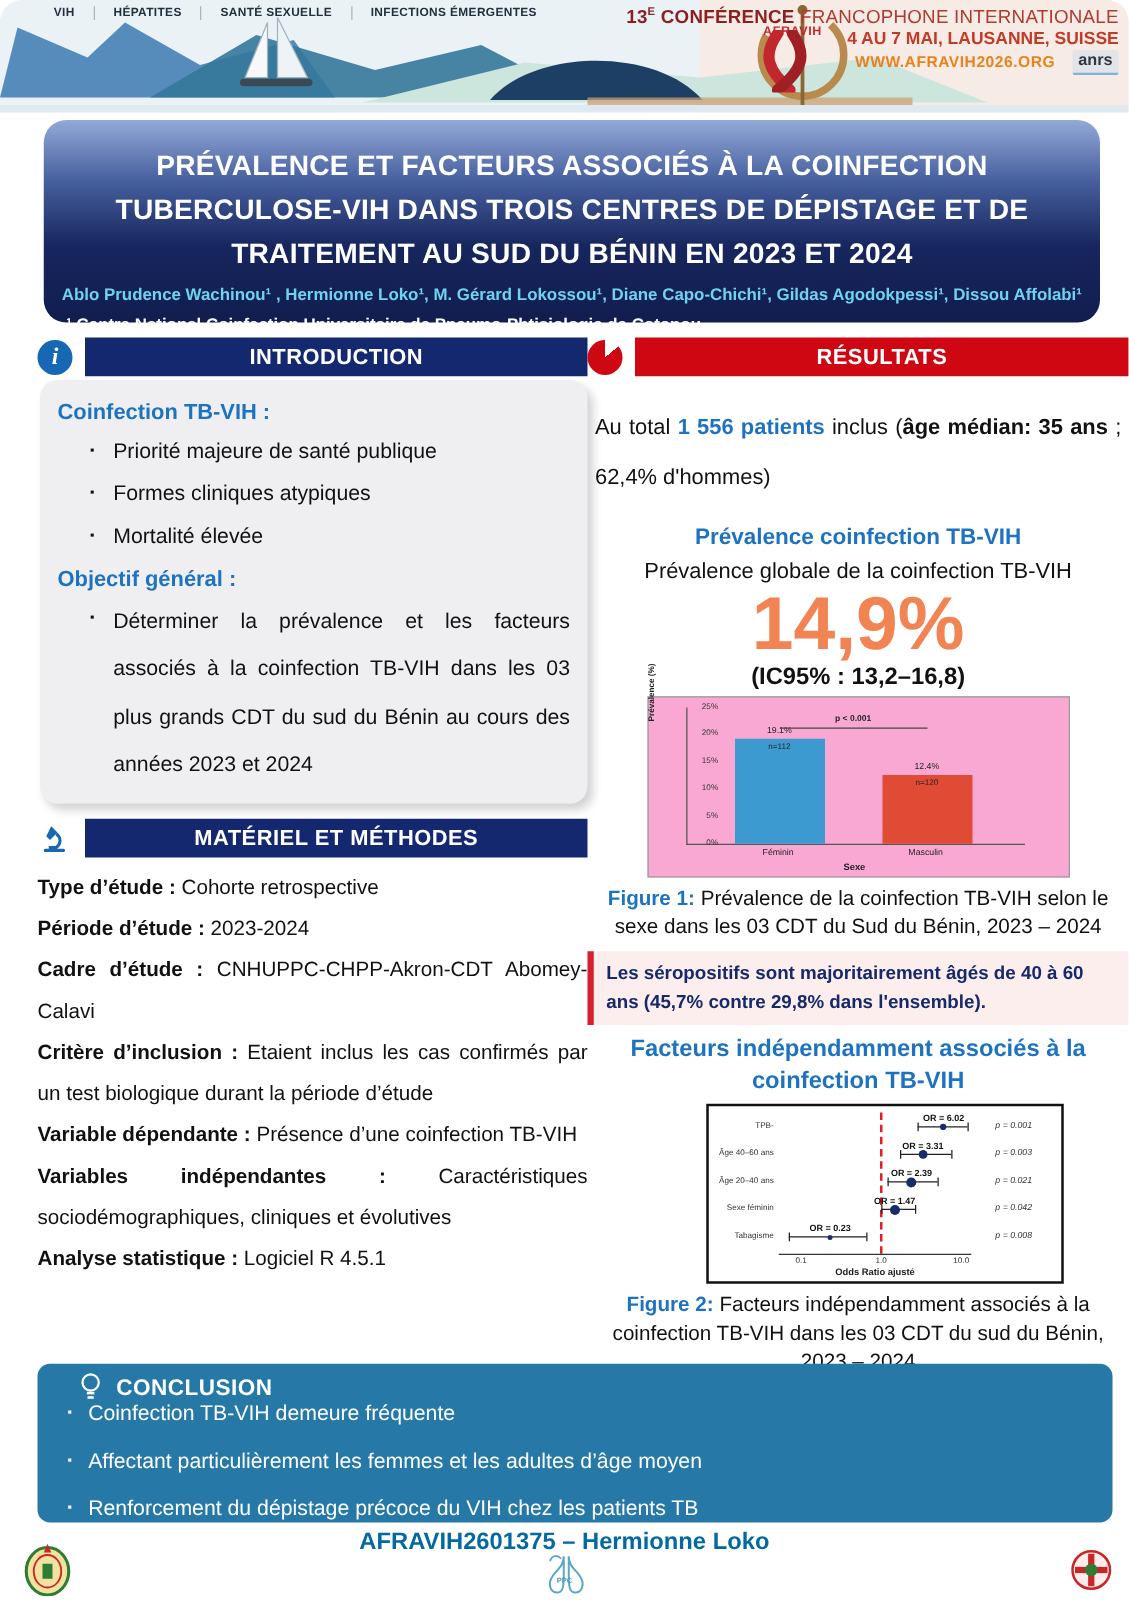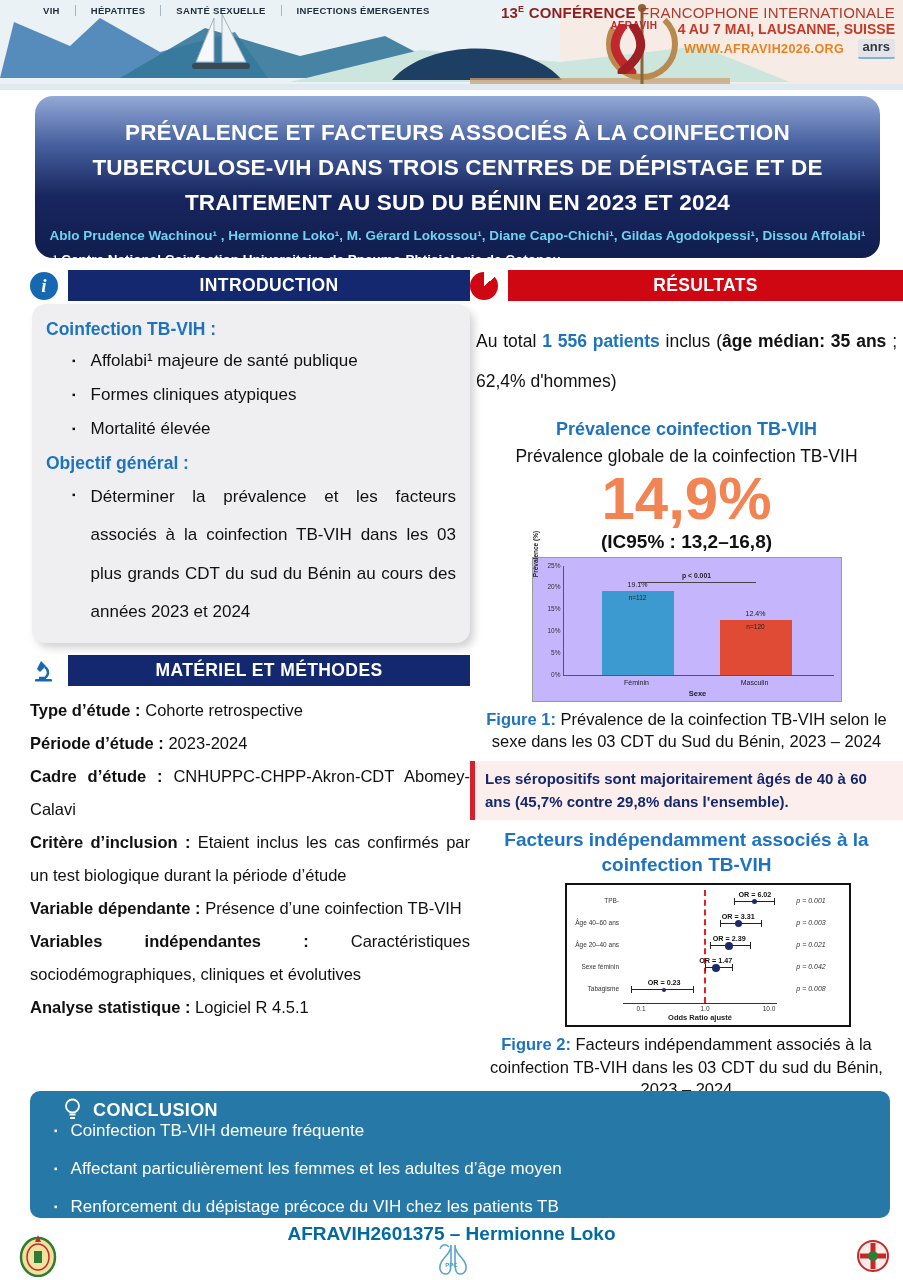--- a/index.html
+++ b/index.html
@@ -1,17 +1,17 @@
 <!DOCTYPE html>
 <html><head>
 <meta charset="utf-8">
 <style>
   html,body{margin:0;padding:0;background:#fff;}
   .poster{position:relative;width:903px;height:1280px;background:#fff;overflow:hidden;
-          font-family:"Liberation Sans", sans-serif;color:#111;}
+          font-family:"Liberation Sans", sans-serif;color:#111;border-radius:18px;}
 
   
   .banner{position:absolute;top:0;left:0;width:903px;height:90px;overflow:hidden;
           background:linear-gradient(90deg,#e9f2f7 0%,#eef4f6 55%,#f8efe9 100%);}
   .banner svg{position:absolute;top:0;left:0;}
   .topics{position:absolute;top:5px;left:28px;display:flex;align-items:center;z-index:3;}
   .topic{font-size:9.5px;font-weight:bold;color:#22303d;padding:0 15px;border-right:1px solid rgba(50,70,90,.35);letter-spacing:.3px;}
   .topic:last-child{border-right:none;}
   .banner-right{position:absolute;top:4px;right:8px;text-align:right;line-height:1.15;z-index:3;}
   .conf-line{font-size:15px;color:#b03a2e;letter-spacing:.2px;}
@@ -67,21 +67,21 @@
 
   .fig-caption{text-align:center;font-size:16.5px;line-height:1.35;margin-top:6px;}
   .fig-label{color:#1e73c0;font-weight:800;}
 
   .note{background:#fceeed;border-left:5px solid #d6202f;color:#15296b;font-weight:700;
         font-size:15px;line-height:1.5;padding:7px 10px;margin:9px 0 4px;}
 
   .factors-head{color:#1e73c0;font-weight:800;font-size:19px;text-align:center;line-height:1.3;margin:8px 0 6px;}
 
   
-  .fig1-box{position:relative;width:308px;height:143px;margin:4px auto 0;border:1px solid #9a9a9a;background:#c4b5fd;}
+  .fig1-box{position:relative;width:308px;height:143px;margin:4px auto 0;border:1px solid #9a9a9a;background:#f9a8d4;padding-left:28px;}
   .f1-plot{position:absolute;left:30px;top:8px;width:270px;height:109px;border-left:1px solid #555;border-bottom:1px solid #555;}
   .f1-ylabel{position:absolute;left:-1px;top:36px;transform:rotate(-90deg);transform-origin:left top;
              font-size:6.5px;font-weight:700;color:#222;width:80px;text-align:center;}
   .f1-ytick{position:absolute;right:280px;font-size:6.5px;color:#333;width:26px;text-align:right;}
   .f1-bar{position:absolute;bottom:0;width:72px;}
   .f1-pct{position:absolute;width:72px;text-align:center;font-size:7px;color:#222;}
   .f1-n{position:absolute;width:72px;text-align:center;font-size:6.5px;color:#222;}
   .f1-pline{position:absolute;border-top:1px solid #444;}
   .f1-ptext{position:absolute;font-size:6.8px;font-weight:700;color:#222;text-align:center;}
   .f1-xtick{position:absolute;top:121px;font-size:7px;color:#222;width:72px;text-align:center;}
@@ -172,21 +172,21 @@
   <div class="col-left">
     <div class="sec">
       <div class="sec-icon info-icon">i</div>
       <div class="sec-bar navy">INTRODUCTION</div>
     </div>
     <div class="intro-box">
       <div class="subhead">Coinfection TB-VIH :</div>
       <div>
           <div class="bullet">
             <span class="marker">▪</span>
-            <span class="btext">Affolabi¹ majeure de santé publique</span>
+            <span class="btext">Priorité majeure de santé publique</span>
           </div>
           <div class="bullet">
             <span class="marker">▪</span>
             <span class="btext">Formes cliniques atypiques</span>
           </div>
           <div class="bullet">
             <span class="marker">▪</span>
             <span class="btext">Mortalité élevée</span>
           </div>
         </div>

